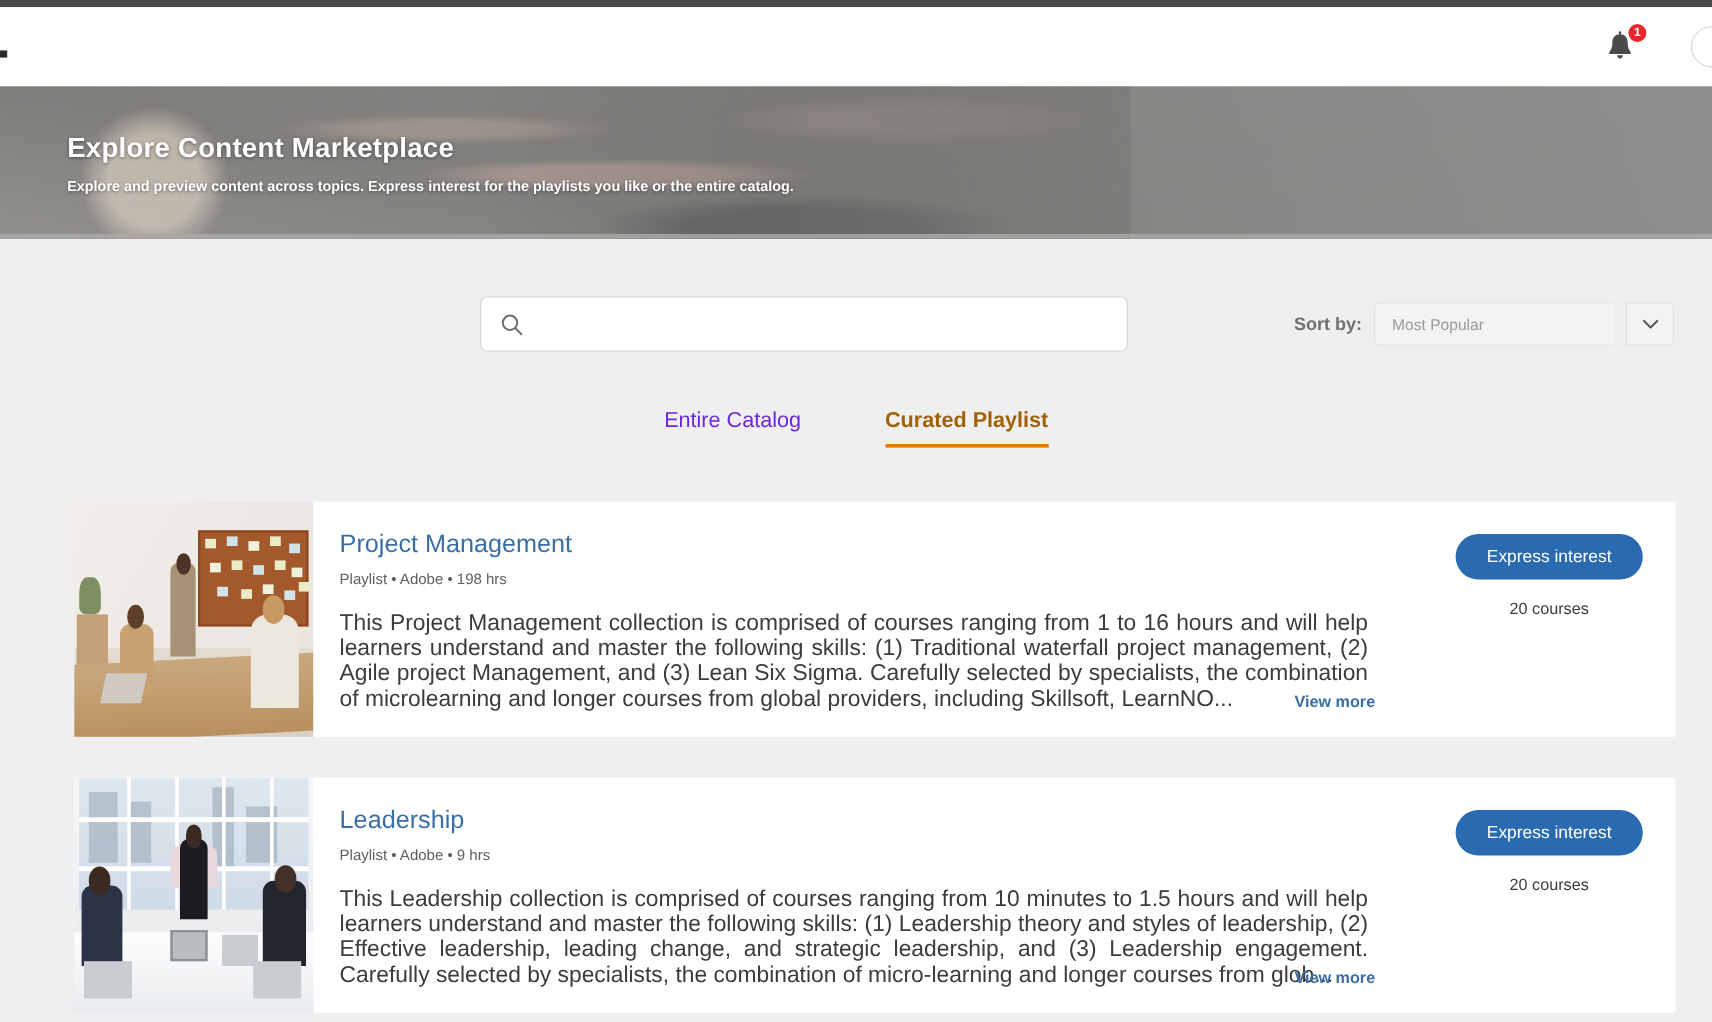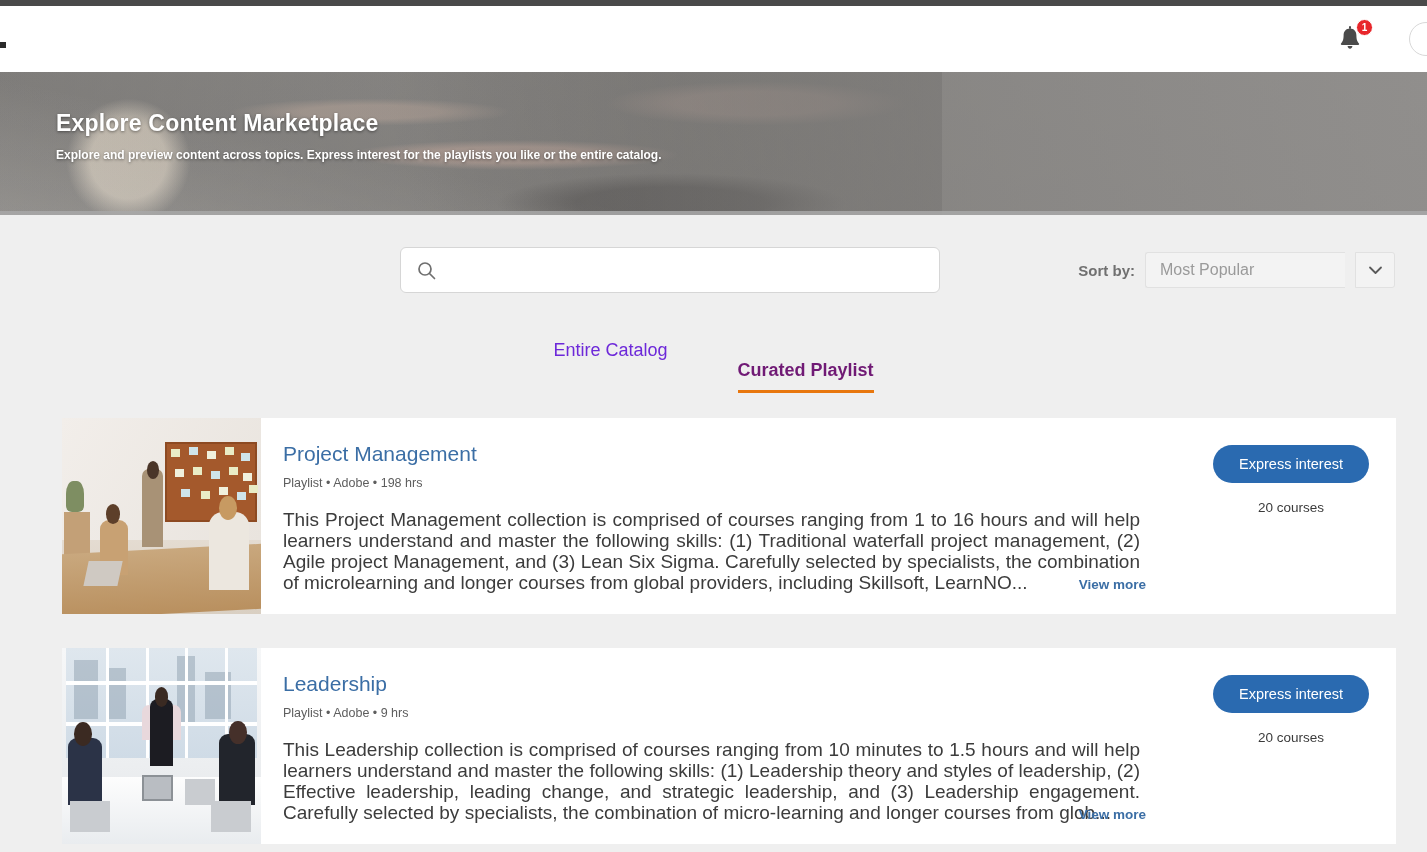--- a/index.html
+++ b/index.html
@@ -38,21 +38,21 @@
     padding: 0 4px; border: 1px solid #fff;
   }
   .avatar-partial {
     position: absolute; right: -16px; top: 16px;
     width: 34px; height: 34px; border-radius: 50%;
     background: #ffffff; border: 1px solid #d8d8d8;
   }
 
   
   .hero {
-    position: absolute; top: 72px; left: 0; width: 1427px; height: 143px;
+    position: absolute; top: 72px; left: 0; width: 1427px; height: 127px;
     overflow: hidden;
     background: linear-gradient(100deg, #8e8c89 0%, #7d7b79 34%, #86847f 52%, #8f8d8a 70%, #9a9896 100%);
   }
   .hero-photo {
     position: absolute; inset: 0;
     background:
       radial-gradient(circle at 9% 62%, rgba(226,215,198,0.80) 0 38px, rgba(226,215,198,0) 62px),
       radial-gradient(ellipse at 26% 28%, rgba(200,175,160,0.55) 0 70px, rgba(200,175,160,0) 140px),
       radial-gradient(ellipse at 36% 58%, rgba(215,180,165,0.62) 0 90px, rgba(215,180,165,0) 165px),
       radial-gradient(ellipse at 53% 22%, rgba(205,175,163,0.45) 0 80px, rgba(205,175,163,0) 150px),
@@ -102,38 +102,38 @@
 
   .sort-wrap {
     position: absolute; right: 32px; top: 252px;
     display: flex; align-items: center; gap: 10px;
   }
   .sort-label { font-size: 15px; color: #707070; font-weight: bold; }
   .sort-select {
     width: 200px; height: 36px; border: 1px solid #e1e1e1; border-right: 0;
     background: #f3f3f3; border-radius: 3px 0 0 3px;
     display: flex; align-items: center; padding-left: 14px;
-    font-size: 16px; color: #9a9a9a;
+    font-size: 13px; color: #9a9a9a;
   }
   .sort-caret {
     width: 40px; height: 36px; border: 1px solid #e1e1e1;
     background: #f3f3f3; border-radius: 0 3px 3px 0;
     display: flex; align-items: center; justify-content: center;
   }
 
   
   .tabs {
     position: absolute; left: 0; top: 340px; width: 1427px;
     display: flex; justify-content: center; gap: 70px;
   }
   .tab {
     font-size: 18px; color: #6d28d9; padding-bottom: 9px; cursor: pointer;
     border-bottom: 3px solid transparent;
   }
-  .tab.active { font-weight: bold; color: #701a75; border-bottom-color: #e8770e; margin-top: 20px; }
+  .tab.active { font-weight: bold; color: #a16207; border-bottom-color: #e8770e; }
 
   
   .card {
     position: absolute; left: 62px; width: 1334px; height: 196px;
     background: #ffffff; display: flex;
   }
   #card-0 { top: 418px; }
   #card-1 { top: 648px; }
 
   .thumb { width: 199px; height: 196px; overflow: hidden; position: relative; flex: none; }

